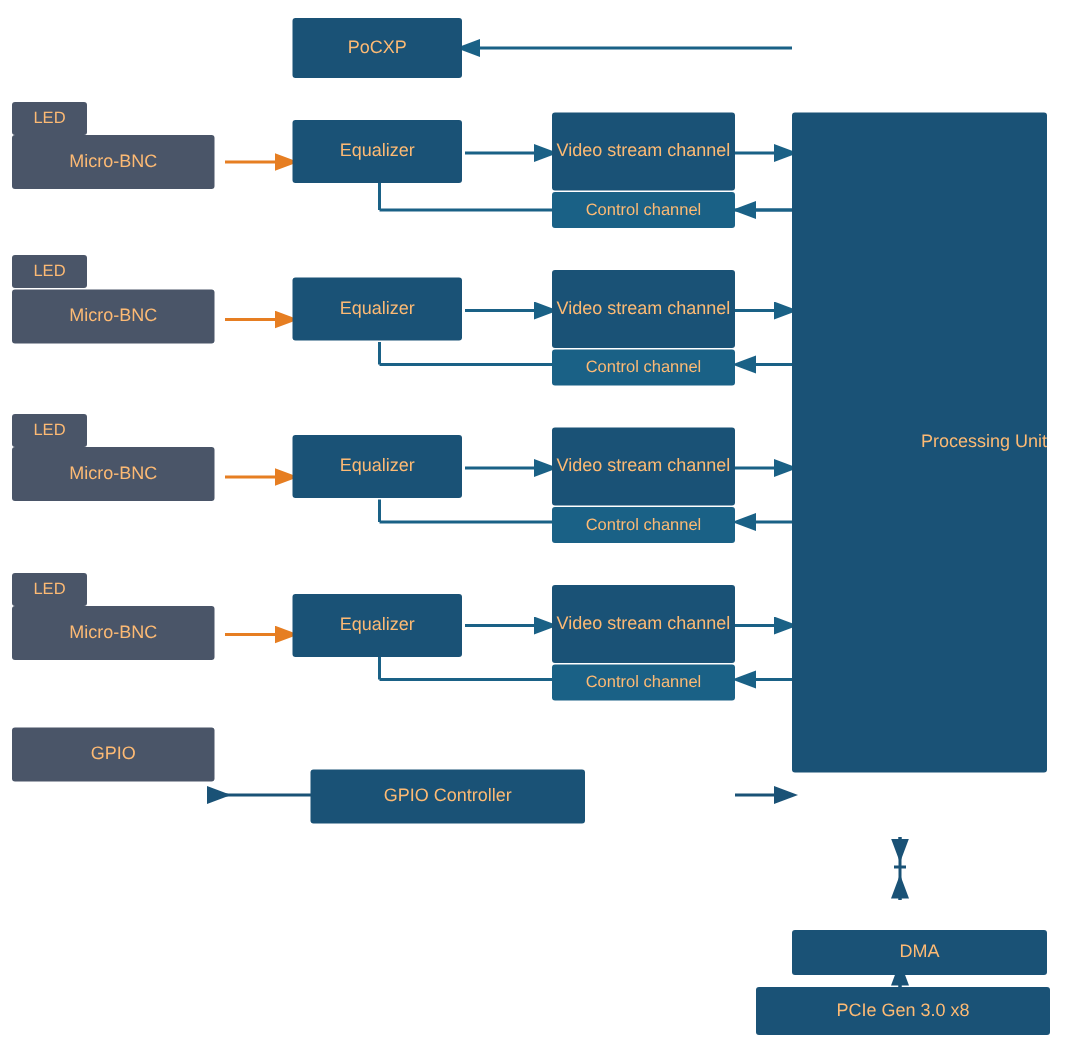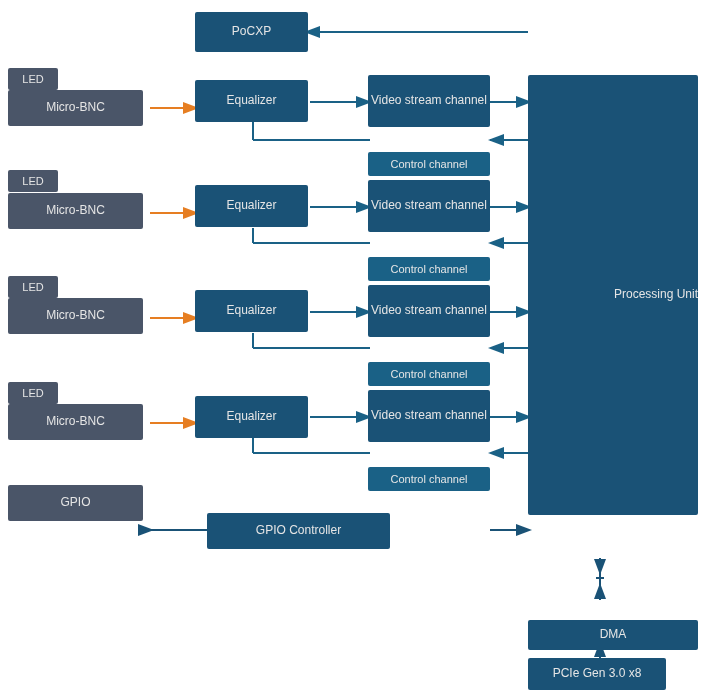--- a/index.html
+++ b/index.html
@@ -16,34 +16,33 @@
       position: relative;
       width: 710px;
       height: 697px;
     }
     .block {
       position: absolute;
       display: flex;
       align-items: center;
       justify-content: center;
       text-align: center;
-      color: #e5e5e5;
+      color: #fdba74;
       font-size: 12px;
       line-height: 1.3;
       border-radius: 2px;
     }
     .block-dark {
       background: #4a5568;
     }
     .block-teal {
       background: #1a5276;
     }
     .block-teal-light {
       background: #1a6186;
-      margin-top: 24px;
     }
     svg.arrows {
       position: absolute;
       top: 0; left: 0;
       width: 710px;
       height: 697px;
       pointer-events: none;
     }
   </style>
 </head>
@@ -229,17 +228,17 @@
 
   <div class="block block-teal" style="left:195px; top:513px; width:183px; height:36px;margin-left:12px;">
     <span>GPIO Controller</span>
   </div>
 
 
   <div class="block block-teal" style="left:528px; top:620px; width:170px; height:30px;text-align:center;">
     <span>DMA</span>
   </div>
 
-  <div class="block block-teal" style="left:528px; top:658px; width:138px; height:32px;">
+  <div class="block block-teal" style="left:504px; top:658px; width:196px; height:32px;">
     <span>PCIe Gen 3.0 x8</span>
   </div>
 
 </div>
 
 </body></html>

